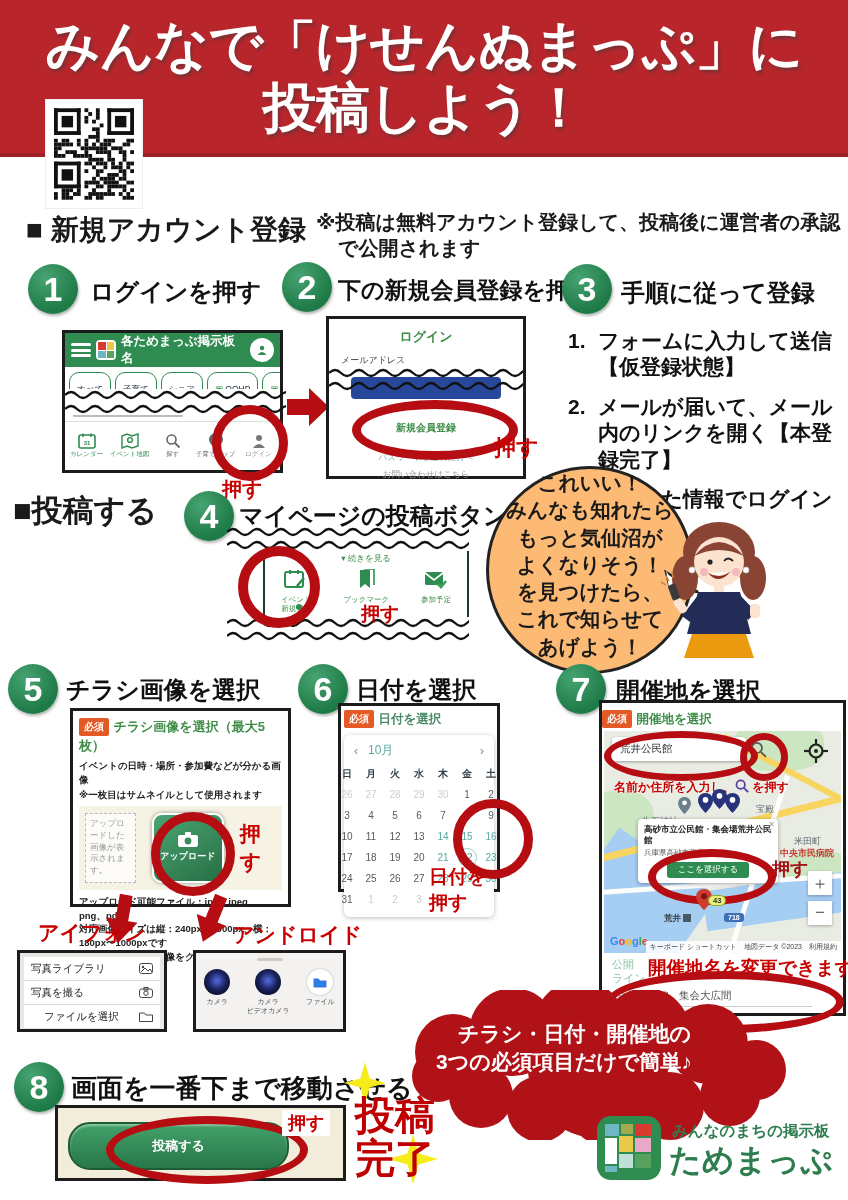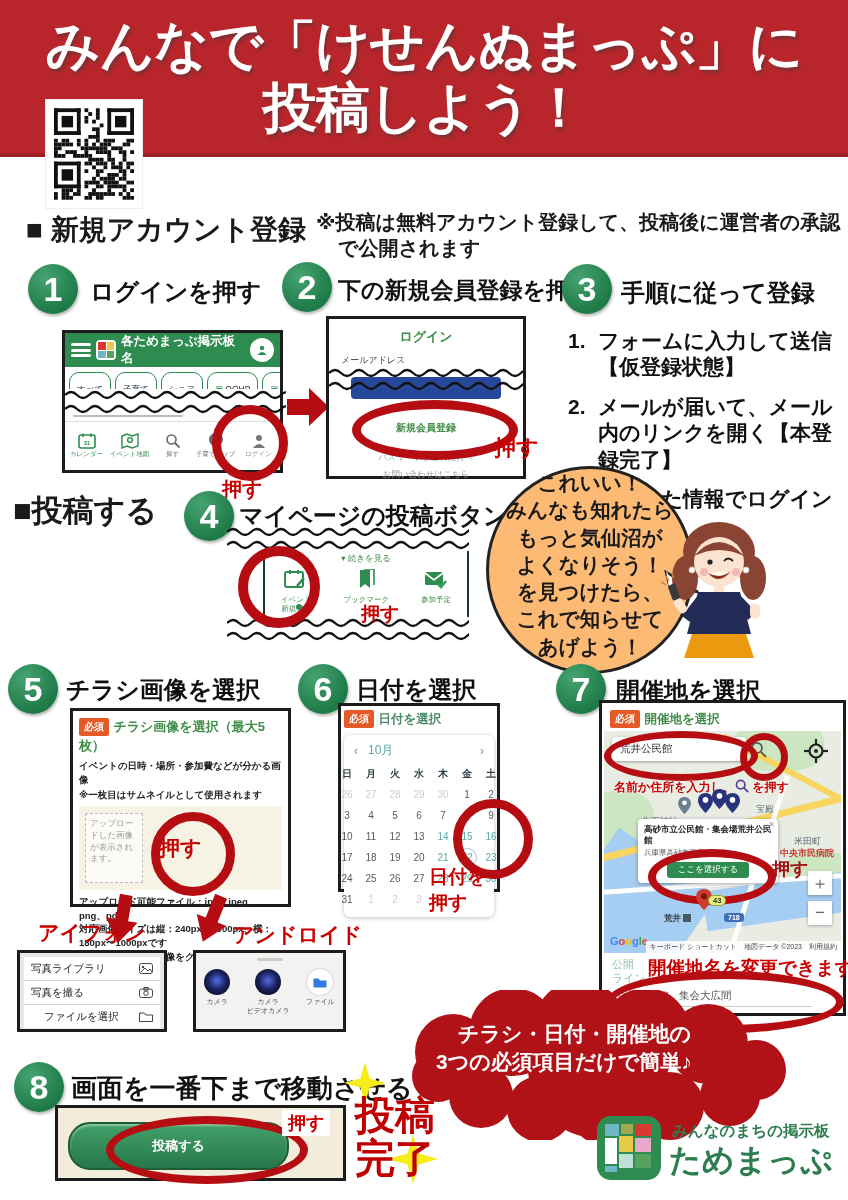--- a/index.html
+++ b/index.html
@@ -539,20 +539,28 @@
 
   <div class="shot" style="left:70px;top:708px;width:221px;height:199px;padding:6px;">
     <div>
       <span class="badge">必須</span>
       <span class="gtx f5title">チラシ画像を選択（最大5枚）</span>
     </div>
     <div class="f5small" style="margin-top:4px;">イベントの日時・場所・参加費などが分かる画像</div>
     <div class="f5small">※一枚目はサムネイルとして使用されます</div>
     <div class="uparea">
       <div class="phbox">アップロードした画像が表示されます。</div>
+      <div class="upbtn">
+        <svg width="20" height="15" viewBox="0 0 20 15">
+            <rect x="0" y="3" width="20" height="12" rx="2" fill="#fff"></rect>
+            <rect x="7" y="0" width="6" height="4" rx="1" fill="#fff"></rect>
+            <circle cx="10" cy="9" r="3.4" fill="#3a8a5c"></circle>
+          </svg>
+        <span>アップロード</span>
+      </div>
       <div class="ring" style="left:72px;top:6px;width:66px;height:66px;"></div>
       <div class="press" style="font-size:21px;margin-left:16px;">押す</div>
     </div>
     <div class="f5small" style="margin-top:5px;line-height:1.45;">
       <div>アップロード可能ファイル：jpg、jpeg、png、pdf</div>
       <div>対応画像サイズは縦：240px〜1000px、横：180px〜1000pxです</div>
       <div>アップロード後に画像をクリックすると画像を回転できます</div>
     </div>
   </div>
 
@@ -680,21 +688,21 @@
         </div>
     </div>
     <div class="ring" style="left:112px;top:93px;width:62px;height:62px;"></div>
     <div class="abs press" style="left:88px;top:158px;font-size:19px;">日付を押す</div>
   </div>
 
   <div class="abs stepnum" style="left:556px;top:664px;">7</div>
   <div class="abs steplabel" style="left:616px;top:675px;">開催地を選択</div>
 
   <div class="shot" style="left:599px;top:700px;width:247px;height:316px;">
-    <div style="padding:6px 8px 0 8px;">
+    <div style="padding:6px 8px 0 0;">
       <span class="badge">必須</span>
       <span class="gtx" style="font-size:12.5px;font-weight:bold;">開催地を選択</span>
     </div>
     <div class="mapbox" style="left:2px;top:28px;width:237px;height:222px;">
       <div class="park" style="left:130px;top:-10px;width:90px;height:50px;"></div>
       <div class="park" style="left:-20px;top:60px;width:70px;height:60px;"></div>
       <div class="park" style="left:180px;top:120px;width:70px;height:50px;"></div>
       <div class="water" style="left:-30px;top:120px;width:120px;height:120px;transform:rotate(35deg);"></div>
       <div class="water" style="left:100px;top:150px;width:150px;height:40px;transform:rotate(-8deg);"></div>
       <div class="road-y" style="left:-20px;top:92px;width:290px;height:7px;transform:rotate(-14deg);"></div>

